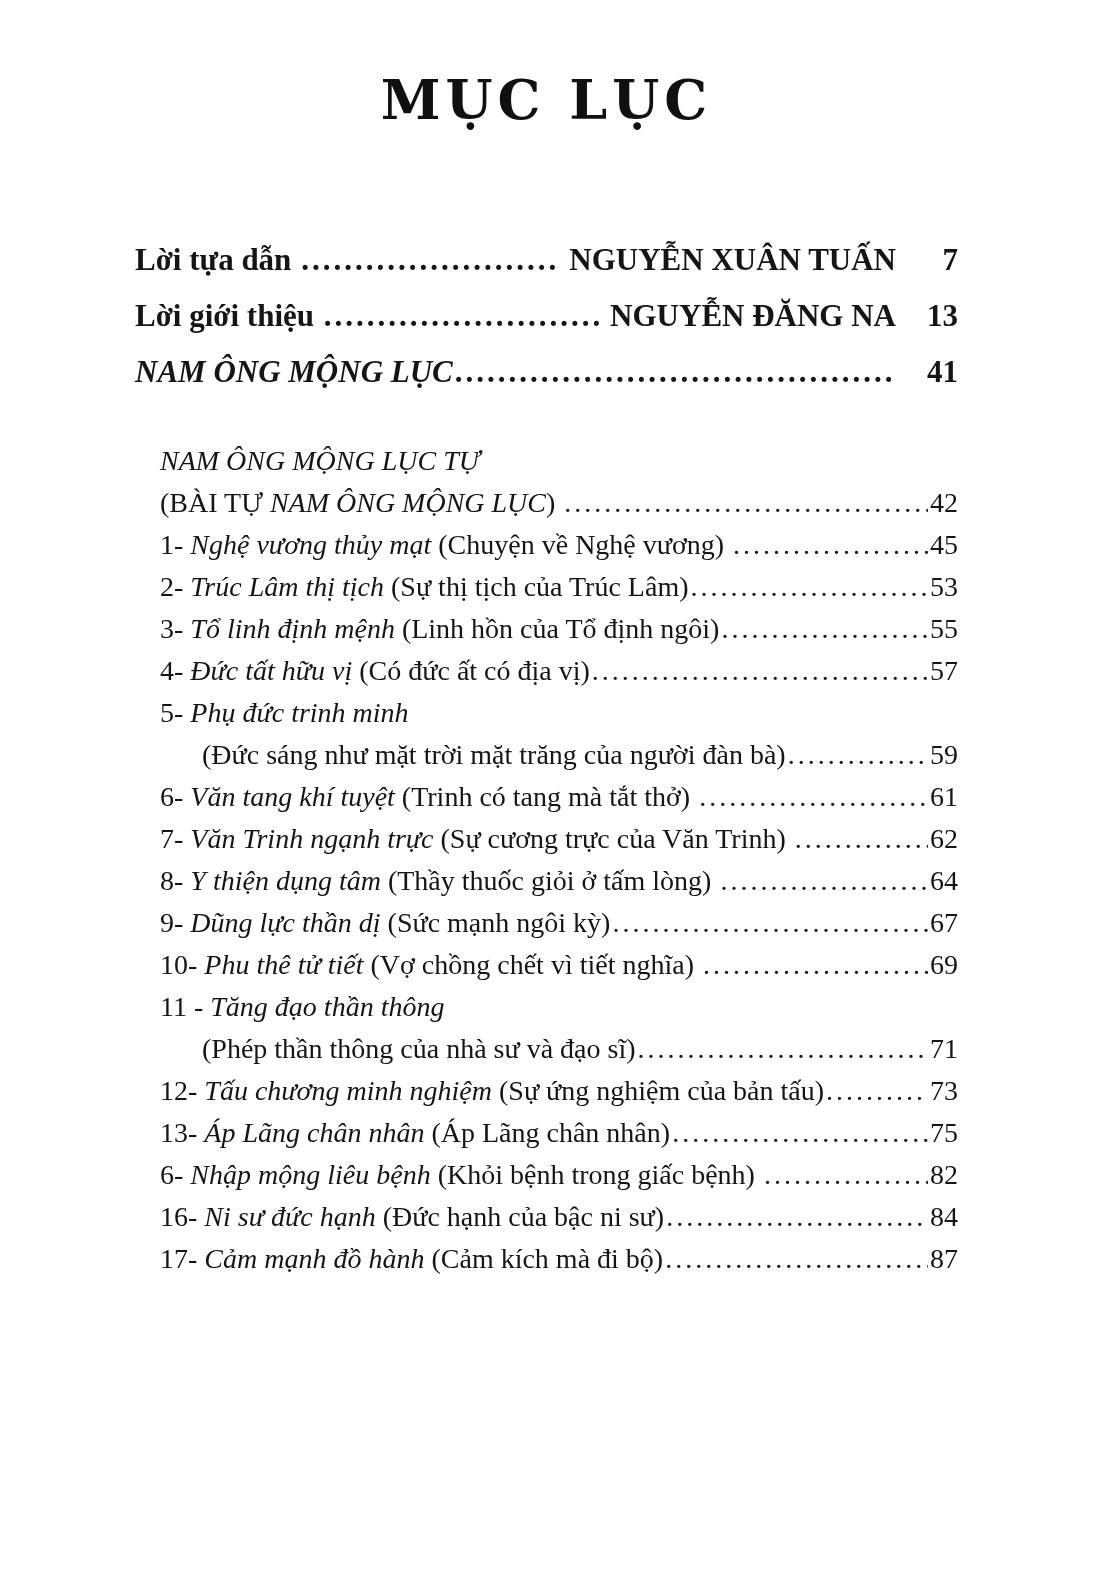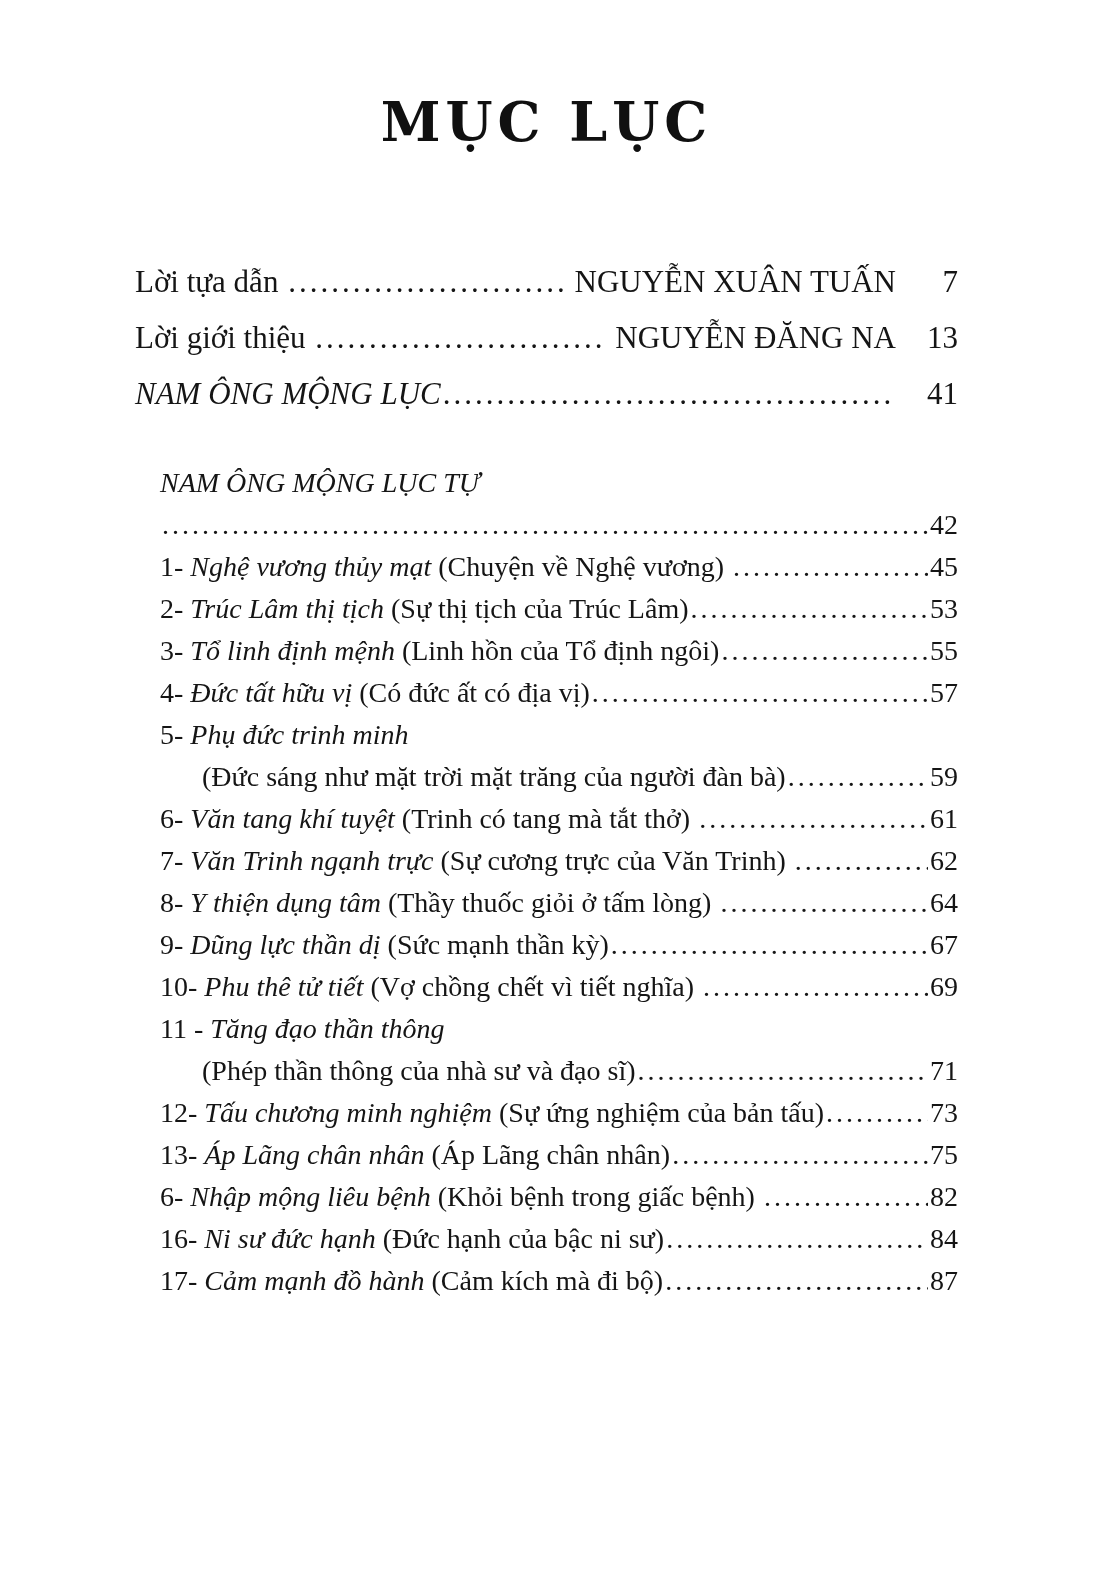--- a/index.html
+++ b/index.html
@@ -8,35 +8,35 @@
     width: 1103px;
     height: 1575px;
     background: #ffffff;
     color: #151515;
     font-family: "Liberation Serif", "DejaVu Serif", serif;
     overflow: hidden;
   }
   .page {
     width: 1103px;
     height: 1575px;
-    padding: 90px 145px 0 135px;
+    padding: 68px 145px 0 135px;
   }
   .title {
     margin: 0 0 100px 0;
     text-align: center;
     font-family: "DejaVu Serif", serif;
     font-weight: bold;
     font-size: 54px;
     letter-spacing: 5px;
     color: #101010;
   }
   .fm-row {
     display: flex;
     align-items: center;
-    font-weight: normal;
+    font-weight: bold;
     font-size: 31px;
     line-height: 56px;
     white-space: nowrap;
   }
   .txt { white-space: pre; }
   .book-label { font-style: italic; }
   .dots {
     flex: 1 1 auto;
     overflow: hidden;
     white-space: nowrap;
@@ -87,20 +87,21 @@
         <span class="txt book-label">NAM ÔNG MỘNG LỤC</span>
         <span class="dots"></span>
         <span class="pgcol">41</span>
       </div>
     </div>
   <div class="entries">
       <div class="row">
         <span class="txt"><span class="it">NAM ÔNG MỘNG LỤC TỰ</span></span>
       </div>
       <div class="row">
+        <span class="txt"><span>(BÀI TỰ </span><span class="it">NAM ÔNG MỘNG LỤC</span><span>) </span></span>
         <span class="dots"></span>
         <span class="pg">42</span>
       </div>
       <div class="row">
         <span class="txt"><span>1- </span><span class="it">Nghệ vương thủy mạt</span><span> (Chuyện về Nghệ vương) </span></span>
         <span class="dots"></span>
         <span class="pg">45</span>
       </div>
       <div class="row">
         <span class="txt"><span>2- </span><span class="it">Trúc Lâm thị tịch</span><span> (Sự thị tịch của Trúc Lâm)</span></span>
@@ -134,21 +135,21 @@
         <span class="txt"><span>7- </span><span class="it">Văn Trinh ngạnh trực</span><span> (Sự cương trực của Văn Trinh) </span></span>
         <span class="dots"></span>
         <span class="pg">62</span>
       </div>
       <div class="row">
         <span class="txt"><span>8- </span><span class="it">Y thiện dụng tâm</span><span> (Thầy thuốc giỏi ở tấm lòng) </span></span>
         <span class="dots"></span>
         <span class="pg">64</span>
       </div>
       <div class="row">
-        <span class="txt"><span>9- </span><span class="it">Dũng lực thần dị</span><span> (Sức mạnh thần kỳ)</span></span>
+        <span class="txt"><span>9- </span><span class="it">Dũng lực thần dị</span><span> (Sức mạnh ngôi kỳ)</span></span>
         <span class="dots"></span>
         <span class="pg">67</span>
       </div>
       <div class="row">
         <span class="txt"><span>10- </span><span class="it">Phu thê tử tiết</span><span> (Vợ chồng chết vì tiết nghĩa) </span></span>
         <span class="dots"></span>
         <span class="pg">69</span>
       </div>
       <div class="row">
         <span class="txt"><span>11 - </span><span class="it">Tăng đạo thần thông</span></span>

